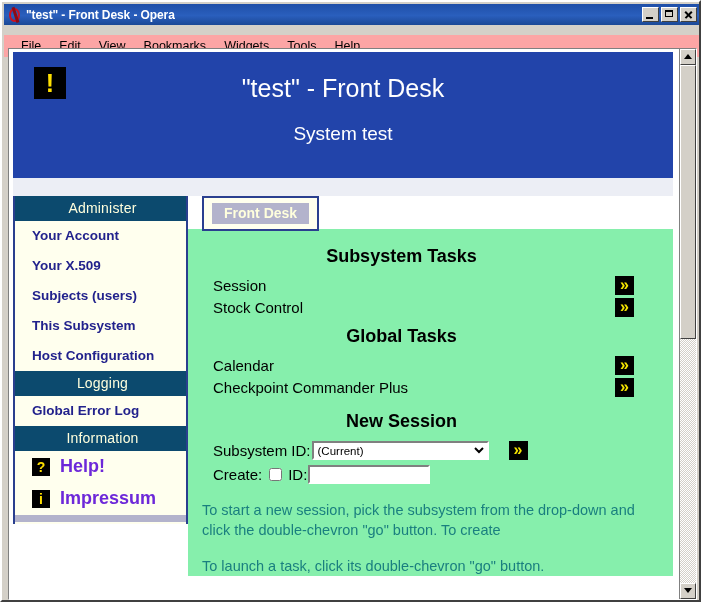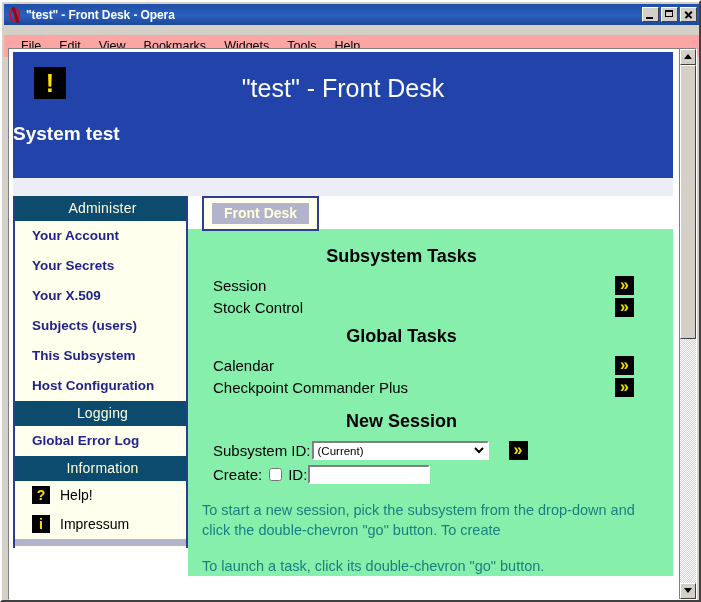--- a/index.html
+++ b/index.html
@@ -198,25 +198,24 @@
     top: 22px;
     text-align: center;
     color: #ffffff;
     font-size: 25px;
     font-family: "Liberation Sans", sans-serif;
   }
   #banner-subtitle {
     position: absolute;
     left: 0; right: 0;
     top: 71px;
-    text-align: left;
+    text-align: center;
     color: #ffffff;
     font-size: 19px;
     font-family: "Liberation Sans", sans-serif;
-    font-weight: bold;
   }
 
   
   #banner-strip {
     position: relative;
     width: 660px;
     height: 18px;
     background: #eceef5;
   }
 
@@ -272,23 +271,23 @@
     color: #ffe000;
     font-size: 14px;
     font-weight: bold;
     line-height: 18px;
     text-align: center;
     margin-right: 10px;
     flex: 0 0 18px;
     font-family: "Liberation Sans", sans-serif;
   }
   .side-link-icon .itxt {
-    color: #000000;
-    font-size: 14px;
-    font-weight: normal;
+    color: #6d28d9;
+    font-size: 18px;
+    font-weight: bold;
     font-family: "Liberation Sans", sans-serif;
   }
   #sidebar-foot {
     height: 7px;
     background: #b3b3cc;
   }
 
   
   #maincol {
     flex: 1 1 auto;
@@ -535,21 +534,20 @@
             <div id="banner-subtitle">System test</div>
           </div>
           <div id="banner-strip"></div>
 
           <div id="columns">
 
             <div id="sidebar">
 
               <div class="side-head">Administer</div>
               <a class="side-link">Your Account</a>
-              <a class="side-link">Your Secrets</a>
               <a class="side-link">Your X.509</a>
               <a class="side-link">Subjects (users)</a>
               <a class="side-link">This Subsystem</a>
               <a class="side-link">Host Configuration</a>
 
               <div class="side-head">Logging</div>
               <a class="side-link">Global Error Log</a>
 
               <div class="side-head">Information</div>
               <a class="side-link-icon">

